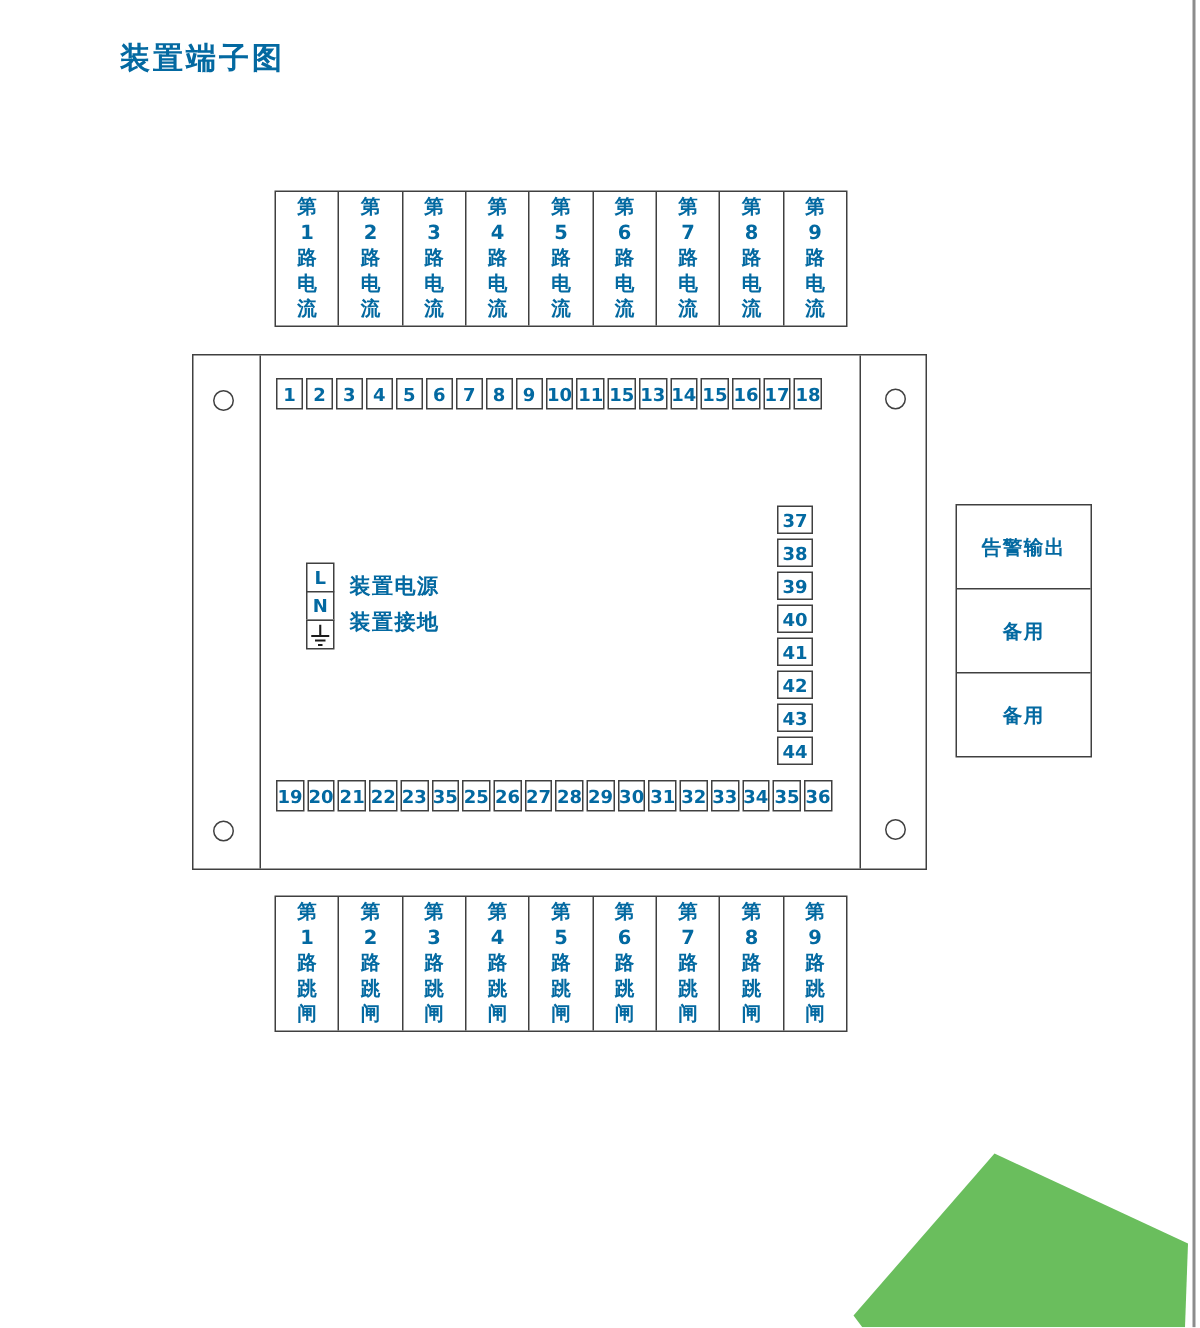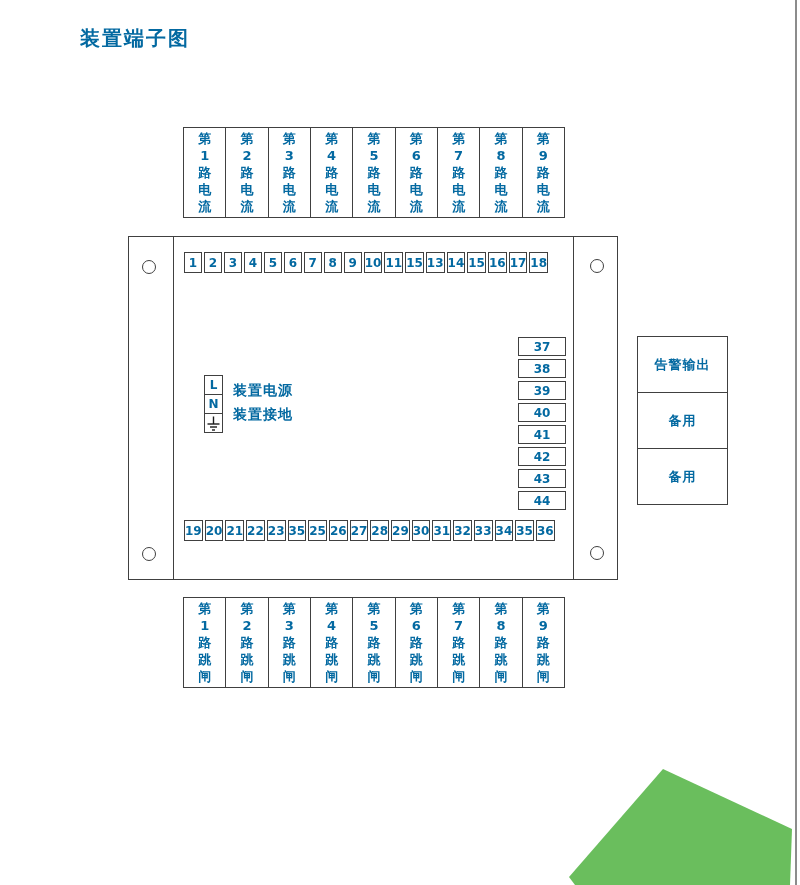--- a/index.html
+++ b/index.html
@@ -64,21 +64,21 @@
   }
   .hstrip-top{top:252px;}
   .hstrip-bottom{top:520px;}
   .tcell{
     flex:1;border:1px solid #404040;box-sizing:border-box;
     display:flex;align-items:center;justify-content:center;
     font-size:12px;font-weight:bold;background:#fff;
   }
   
   .vstrip{
-    position:absolute;left:518px;top:337px;width:48px;
+    position:absolute;left:518px;top:337px;width:24px;
     display:flex;flex-direction:column;gap:3px;
   }
   .vstrip .tcell{flex:none;height:19px;}
   
   .pwr-stack{
     position:absolute;left:204px;top:375px;width:19px;
   }
   .pwr-cell{
     width:19px;height:20px;border:1px solid #404040;box-sizing:border-box;
     margin-top:-1px;background:#fff;

